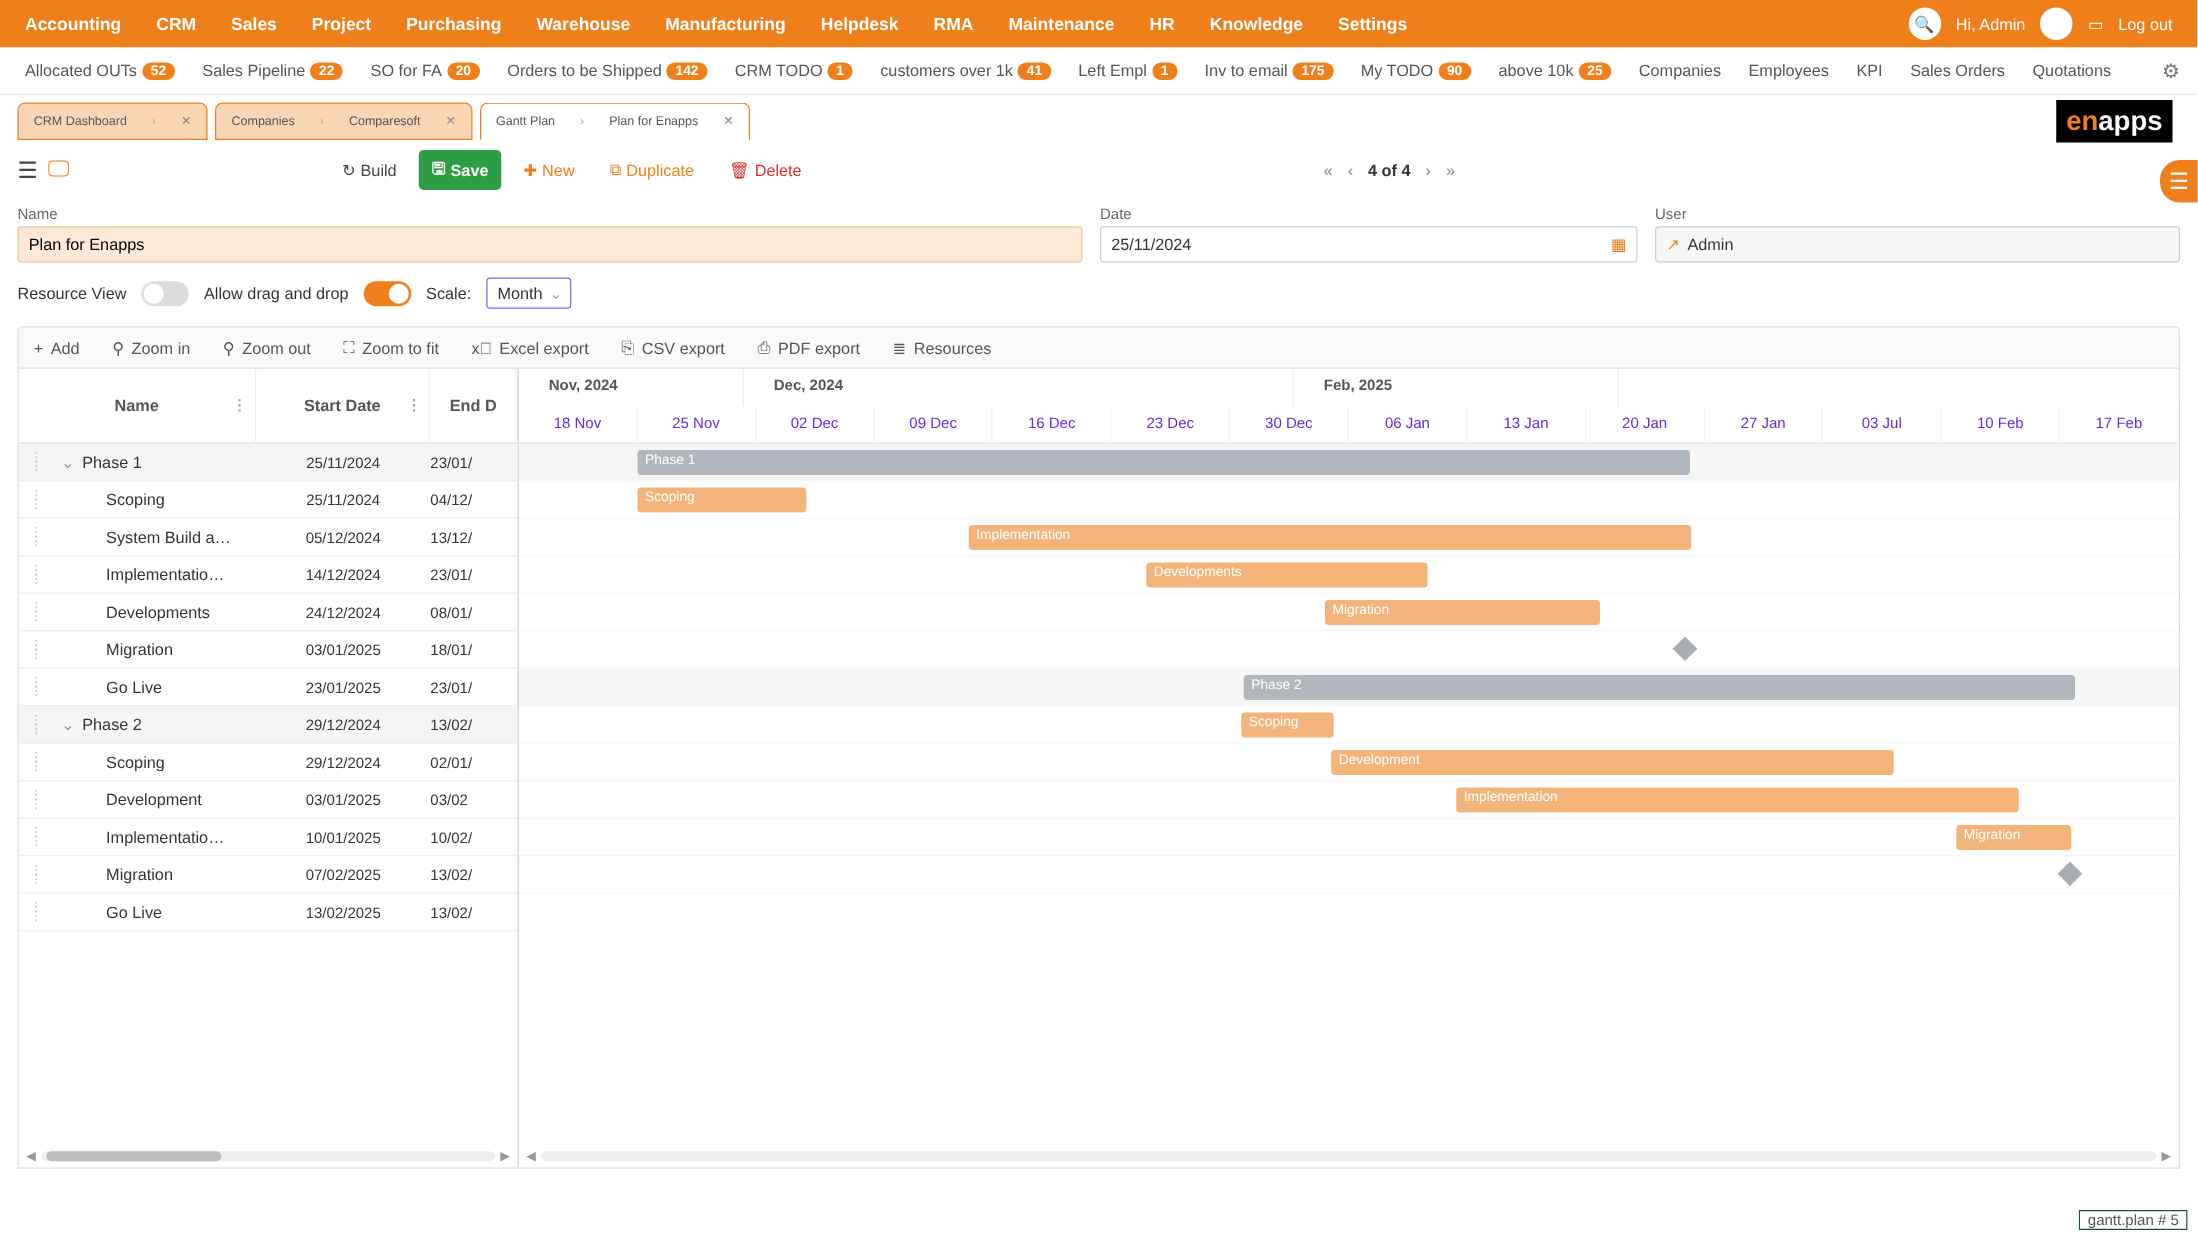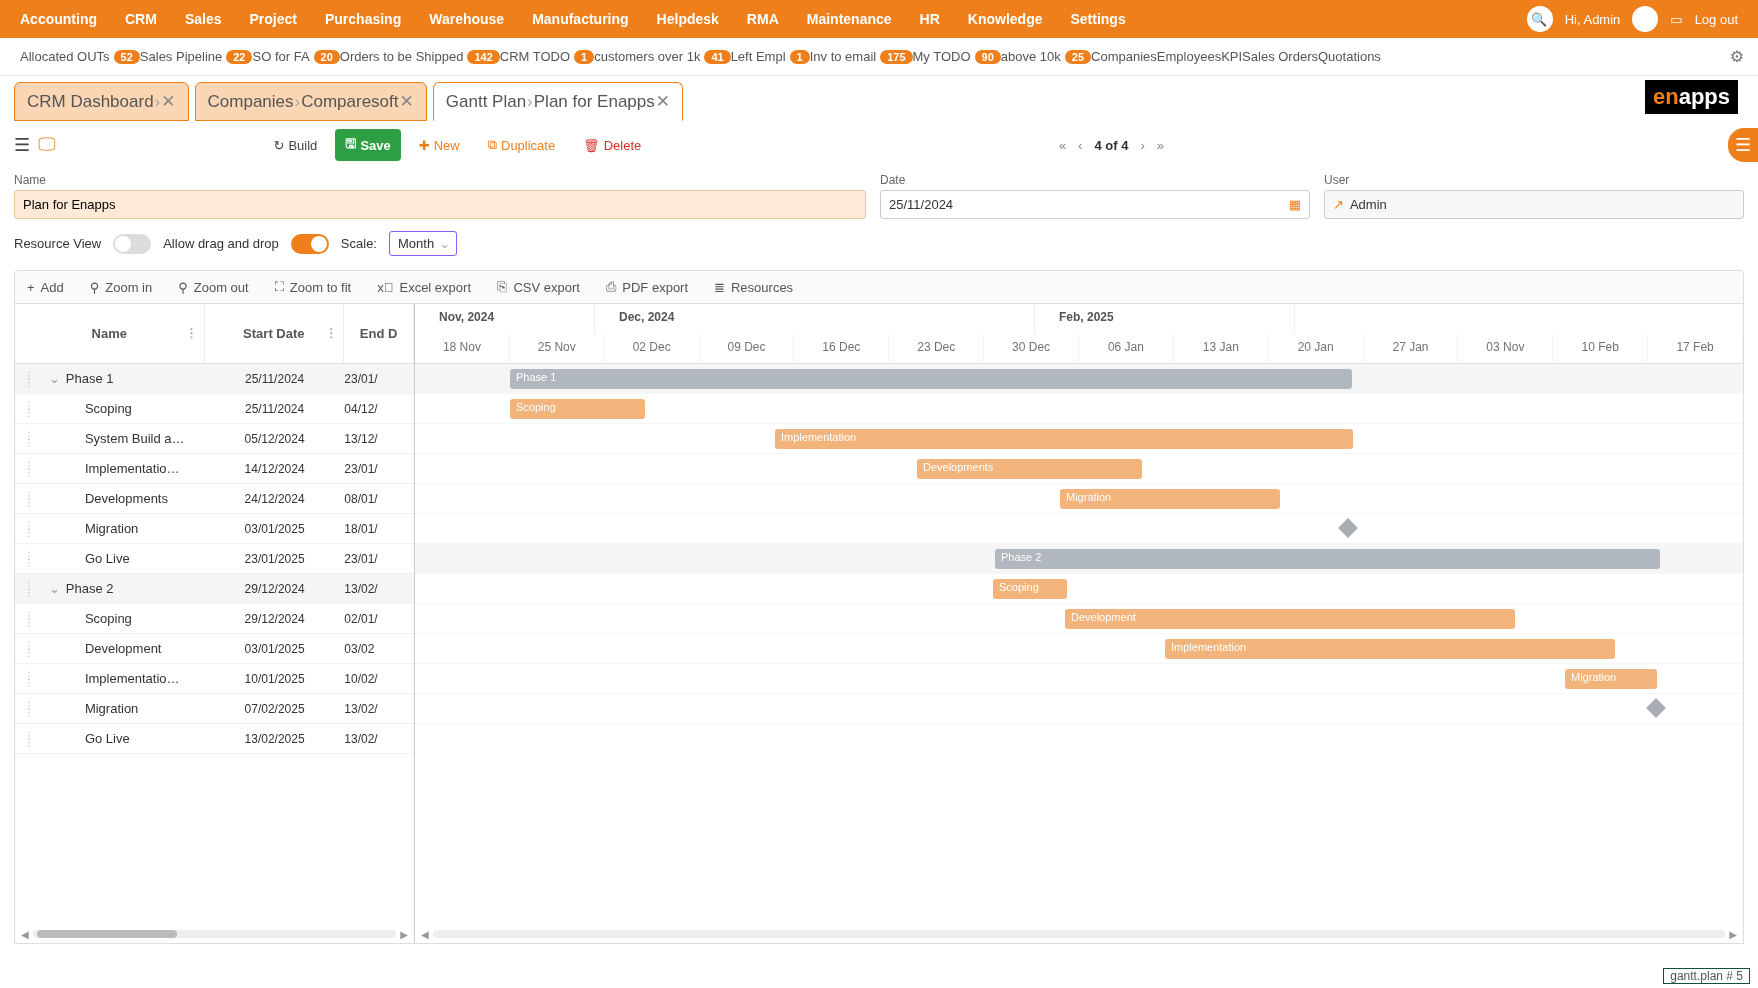--- a/index.html
+++ b/index.html
@@ -7,21 +7,21 @@
 .topbar{background:#ef7f1a;height:38px;display:flex;align-items:center;padding:0 20px;color:#fff}
 .topbar .menu{display:flex;gap:28px;font-weight:600;font-size:14px;flex:1}
 .topbar .menu span{cursor:pointer}
 .topbar .right{display:flex;align-items:center;gap:12px}
 .search-circle{width:26px;height:26px;background:#fff;border-radius:50%;display:flex;align-items:center;justify-content:center;color:#ef7f1a}
 .avatar{width:26px;height:26px;background:#fff;border-radius:50%}
 .subbar{background:#fff;border-bottom:1px solid #e5e5e5;height:38px;display:flex;align-items:center;padding:0 20px;gap:22px;font-size:13px;position:relative}
 .subbar .item{display:flex;align-items:center;gap:4px;cursor:pointer;color:#555}
 .pill{background:#ef7f1a;color:#fff;border-radius:10px;padding:1px 7px;font-size:11px;font-weight:600}
 .tabs-row{display:flex;align-items:flex-end;padding:6px 14px 0;gap:6px;position:relative}
-.tab{border:1px solid #ef7f1a;border-radius:6px 6px 0 0;padding:8px 12px;font-size:17px;display:flex;align-items:center;gap:1px;color:#555;cursor:pointer}
+.tab{border:1px solid #ef7f1a;border-radius:6px 6px 0 0;padding:8px 12px;font-size:10px;display:flex;align-items:center;gap:20px;color:#555;cursor:pointer}
 .tab.inactive{background:#fbd6b5}
 .tab.active{background:#fff;border-bottom:1px solid #fff}
 .tab .close{color:#888}
 .logo-area{position:absolute;right:20px;top:4px}
 .logo-box{background:#000000;color:#fff;padding:4px 8px;font-weight:700;font-size:22px;display:inline-block}
 .logo-box span.orange{color:#ef7f1a}
 .toolbar{display:flex;align-items:center;padding:8px 14px;gap:8px}
 .view-icons{display:flex;gap:8px;margin-right:200px}
 .view-icons .ic{font-size:18px;color:#444;cursor:pointer}
 .view-icons .ic.active{color:#ef7f1a}
@@ -67,21 +67,21 @@
 .row .handle{width:28px;color:#bbb;text-align:center;font-size:10px;line-height:7px}
 .row .nm{flex:0 0 162px;padding-left:6px;white-space:nowrap;overflow:hidden;text-overflow:ellipsis;font-size:13px}
 .row.child .nm{padding-left:42px}
 .row .sd{width:140px;text-align:center;font-size:12px}
 .row .ed{width:70px;font-size:12px}
 .chev{color:#999;margin-right:6px}
 .rightpane{flex:1;position:relative;overflow:hidden}
 .timeline-h{height:60px;border-bottom:1px solid #ddd;position:relative}
 .months{height:30px;display:flex;position:relative}
 .month{border-right:1px solid #eee;padding:6px 24px;font-weight:600;font-size:12px;color:#555}
-.weeks{height:30px;display:flex;font-size:12px;color:#737373;position:relative}
+.weeks{height:30px;display:flex;font-size:12px;color:#6d28d9;position:relative}
 .week{width:100px;border-right:1px solid #f2f2f2;text-align:center;padding-top:6px}
 .chart-rows{position:relative}
 .crow{height:30px;position:relative;border-bottom:1px solid #f7f7f7}
 .crow.phase{background:#f5f5f5}
 .bar{position:absolute;top:5px;height:20px;border-radius:3px;padding:2px 6px;font-size:11px;color:#fff;white-space:nowrap;overflow:hidden}
 .bar.summary{background:#b0b7be}
 .bar.task{background:#f3b47c}
 .diamond{position:absolute;top:7px;width:14px;height:14px;background:#a6adb4;transform:rotate(45deg)}
 .footer-tag{position:fixed;right:8px;bottom:4px;background:#fff;border:1px solid #14532d;padding:0 6px;font-size:12px;color:#555}
 .gear-right{position:absolute;right:14px;color:#777;font-size:16px}
@@ -112,21 +112,21 @@
   <div class="right">
     <div class="search-circle">🔍</div>
     <span>Hi, Admin</span>
     <div class="avatar"></div>
     <span>▭</span>
     <span>Log out</span>
   </div>
 </div>
 
 <div class="subbar">
-  <div id="subitems" style="display:flex;flex:1">
+  <div id="subitems" style="display:flex;gap:22px;flex:1">
       <div class="item">
         <span>Allocated OUTs</span>
         <span class="pill">52</span>
       </div>
       <div class="item">
         <span>Sales Pipeline</span>
         <span class="pill">22</span>
       </div>
       <div class="item">
         <span>SO for FA</span>
@@ -412,21 +412,21 @@
           <div class="week">25 Nov</div>
           <div class="week">02 Dec</div>
           <div class="week">09 Dec</div>
           <div class="week">16 Dec</div>
           <div class="week">23 Dec</div>
           <div class="week">30 Dec</div>
           <div class="week">06 Jan</div>
           <div class="week">13 Jan</div>
           <div class="week">20 Jan</div>
           <div class="week">27 Jan</div>
-          <div class="week">03 Nov</div>
+          <div class="week">03 Jul</div>
           <div class="week">10 Feb</div>
           <div class="week">17 Feb</div>
         </div>
     </div>
     <div class="chart-rows" id="crows">
         <div class="crow phase">
           <div class="bar summary" style="left: 95px; width: 842px;">Phase 1</div>
         </div>
         <div class="crow">
           <div class="bar task" style="left: 95px; width: 135px;">Scoping</div>

